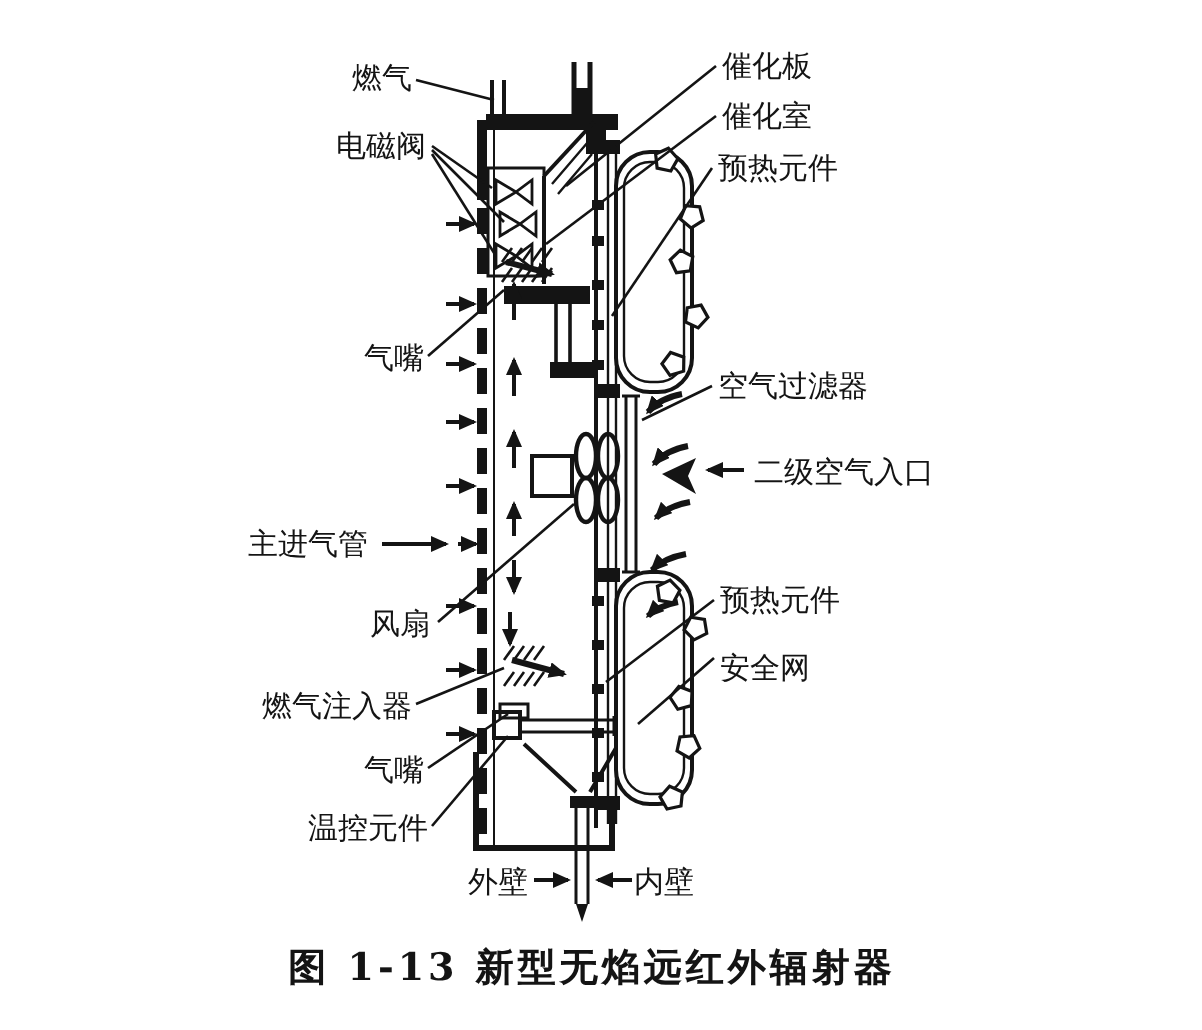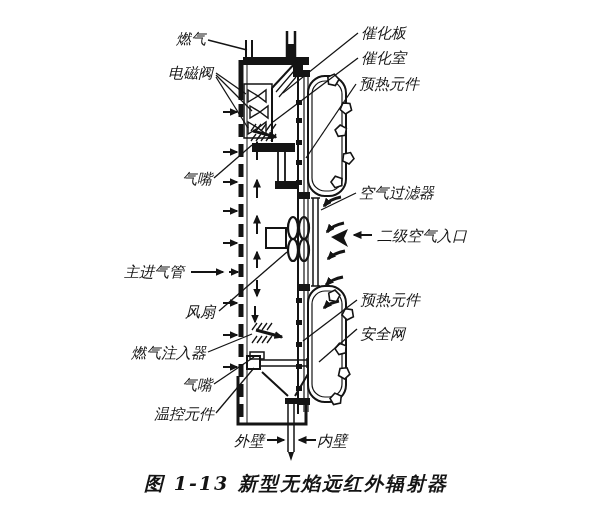--- a/index.html
+++ b/index.html
@@ -1,17 +1,17 @@
 <!DOCTYPE html>
 <html><head>
 <meta charset="utf-8">
 <style>
   html,body{margin:0;padding:0;background:#ffffff;}
   .stage{position:relative;width:601px;height:515px;background:#ffffff;overflow:hidden;
-         font-family:"DejaVu Serif", serif;font-style:italic;}
+         font-family:"DejaVu Serif", serif;}
   svg{position:absolute;left:0;top:0;}
   svg text{font-family:"DejaVu Serif", serif;font-size:15px;fill:#141414;}
   svg text.caption{font-size:19px;font-weight:bold;letter-spacing:2px;}
   .ln{stroke:#141414;fill:none;}
 </style>
 </head>
 <body>
 
 <div class="stage">
 <svg width="601" height="515" viewBox="0 0 601 515">

